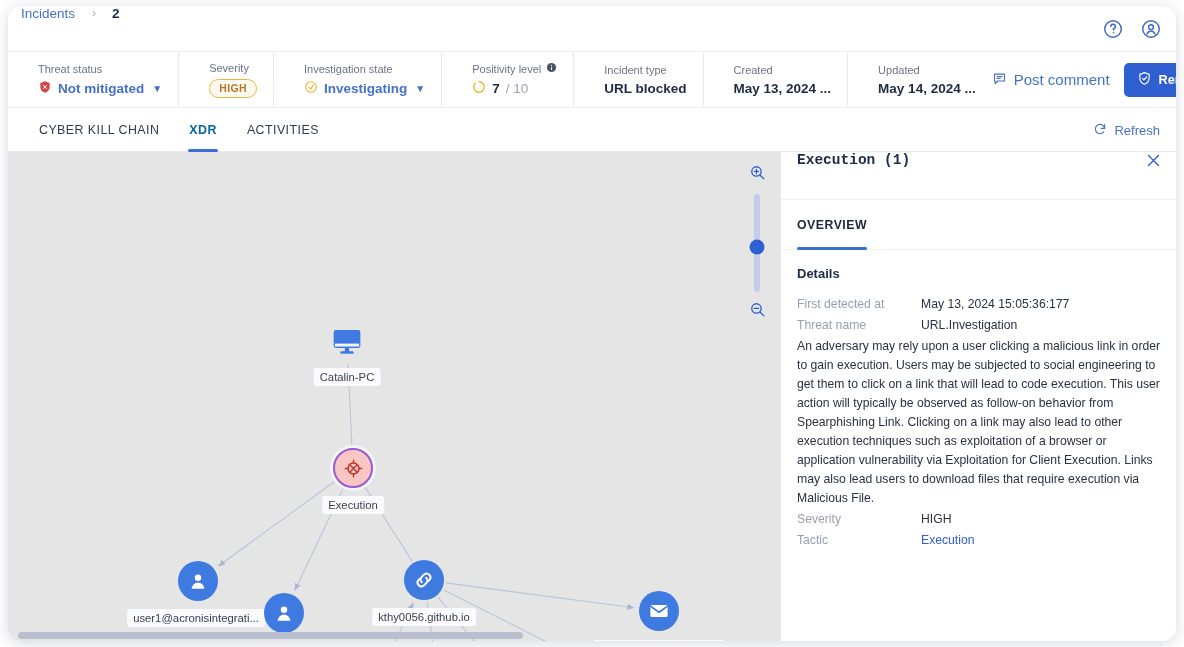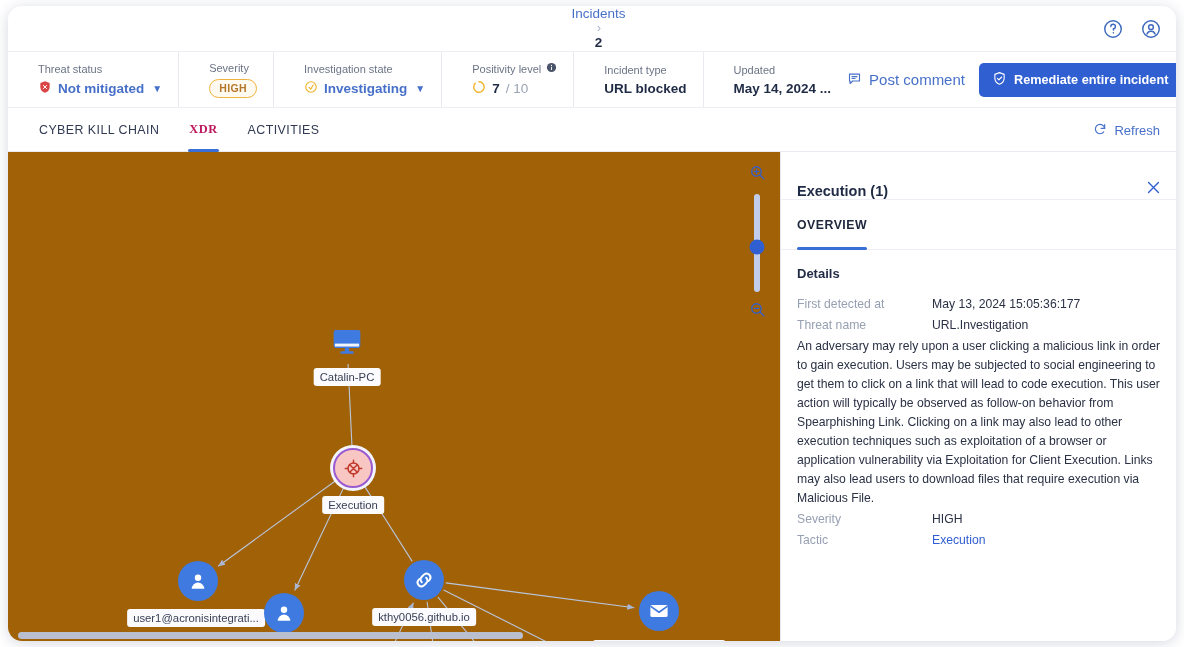--- a/index.html
+++ b/index.html
@@ -18,23 +18,22 @@
     border-radius: 14px;
     box-shadow: 0 2px 14px rgba(30,40,80,0.18);
     overflow: hidden;
   }
 
   
   .crumbbar {
     position: relative;
     height: 46px;
     border-bottom: 1px solid #eceef4;
-    display: flex; align-items: center;
+    display: flex; align-items: flex-start;
     padding-left: 13px;
-    flex-direction: column;
   }
   .crumb-link {
     color: #4770c9; font-size: 13.5px; cursor: pointer;
   }
   .crumb-sep { color: #a8b2c8; font-size: 12px; margin: 0 16px 0 17px; }
   .crumb-cur { color: #1f2a44; font-size: 13.5px; font-weight: 700; }
   .crumb-right {
     position: absolute; right: 14px; top: 0; height: 46px;
     display: flex; align-items: center; gap: 16px;
   }
@@ -90,21 +89,21 @@
   .tabbar {
     position: relative; height: 44px;
     display: flex; align-items: center; padding-left: 30px;
     border-bottom: 1px solid #e9ebf2;
   }
   .tab {
     font-size: 12.4px; letter-spacing: .45px; color: #303a52;
     padding: 0 1px; margin-right: 28px; height: 44px;
     display: flex; align-items: center; cursor: pointer; position: relative;
   }
-  .tab.active { color: #be185d; font-weight: 600; font-family: Liberation Serif, serif; }
+  .tab.active { color: #0369a1; font-weight: 600; }
   .tab.active::after {
     content: ""; position: absolute; left: 0; right: 0; bottom: 0;
     height: 3px; background: #3a6fd8; border-radius: 2px;
   }
   .refresh {
     position: absolute; right: 16px; top: 0; height: 44px;
     display: flex; align-items: center; gap: 7px;
     color: #4770c9; font-size: 13px; cursor: pointer;
   }
 
@@ -112,21 +111,21 @@
   .body {
     position: relative;
     height: 489px;
     display: flex;
   }
 
   
   .canvas {
     position: relative;
     width: 772px; height: 489px;
-    background: #a16207;
+    background: #e5e5e5;
     overflow: hidden;
   }
   .canvas svg.edges { position: absolute; inset: 0; }
   .node {
     position: absolute;
     width: 40px; height: 40px; margin-left: -20px; margin-top: -20px;
     border-radius: 50%;
     display: flex; align-items: center; justify-content: center;
     cursor: pointer;
   }
@@ -171,22 +170,22 @@
   }
 
   
   .panel {
     width: 396px; height: 489px; background: #fff;
     border-left: 1px solid #e6e9f1;
     display: flex; flex-direction: column;
     position: relative;
   }
   .panel-head {
-    height: 48px; display: flex; align-items: flex-end;
-    padding: 0 14px 0 16px; border-bottom: 1px solid #edeff4;
+    height: 48px; display: flex; align-items: flex-start;
+    padding: 0 14px 0 16px; border-bottom: 1px solid #edeff4; font-family: Liberation Mono, monospace;
   }
   .panel-title { font-size: 14.5px; color: #1f2a44; font-weight: 600; }
   .panel-close {
     margin-left: auto; cursor: pointer; color: #2f5fd0;
     font-size: 19px; line-height: 1; font-weight: 300;
   }
   .panel-tabs {
     height: 50px; display: flex; align-items: center;
     padding-left: 16px; border-bottom: 1px solid #edeff4;
   }
@@ -194,21 +193,21 @@
     font-size: 12.3px; letter-spacing: .5px; color: #21293d; font-weight: 600;
     height: 50px; display: flex; align-items: center; position: relative;
     cursor: pointer;
   }
   .ptab.active::after {
     content: ""; position: absolute; left: 0; right: 0; bottom: 0;
     height: 3px; background: #3a6fd8; border-radius: 2px;
   }
   .panel-body { padding: 16px 8px 0 16px; overflow: hidden; flex: 1; }
   .sec-title { font-size: 13px; font-weight: 700; color: #1f2a44; margin-bottom: 14px; }
-  .drow { display: flex; margin-bottom: 2px; gap: 11px; }
+  .drow { display: flex; margin-bottom: 2px; }
   .dkey {
     width: 124px; flex: 0 0 124px;
     font-size: 12.2px; color: #97a0b2; line-height: 19px;
   }
   .dval {
     flex: 1; font-size: 12.2px; color: #2a3145; line-height: 19px;
   }
   .dval.link { color: #2f5fd0; cursor: pointer; }
 </style>
 </head>
@@ -295,20 +294,24 @@
         <b>7</b>
         <span>/ 10</span>
       </div>
     </div>
 
     <div class="field">
       <div class="lab">Incident type</div>
       <div class="val">URL blocked</div>
     </div>
 
+    <div class="field">
+      <div class="lab">Created</div>
+      <div class="val">May 13, 2024 ...</div>
+    </div>
 
     <div class="field" style="border-right:none;">
       <div class="lab">Updated</div>
       <div class="val">May 14, 2024 ...</div>
     </div>
 
     <div class="actions">
       <div class="postcomment">
         <span>
           <svg width="15" height="15" viewBox="0 0 24 24" fill="none" stroke="#4770c9" stroke-width="1.8">

